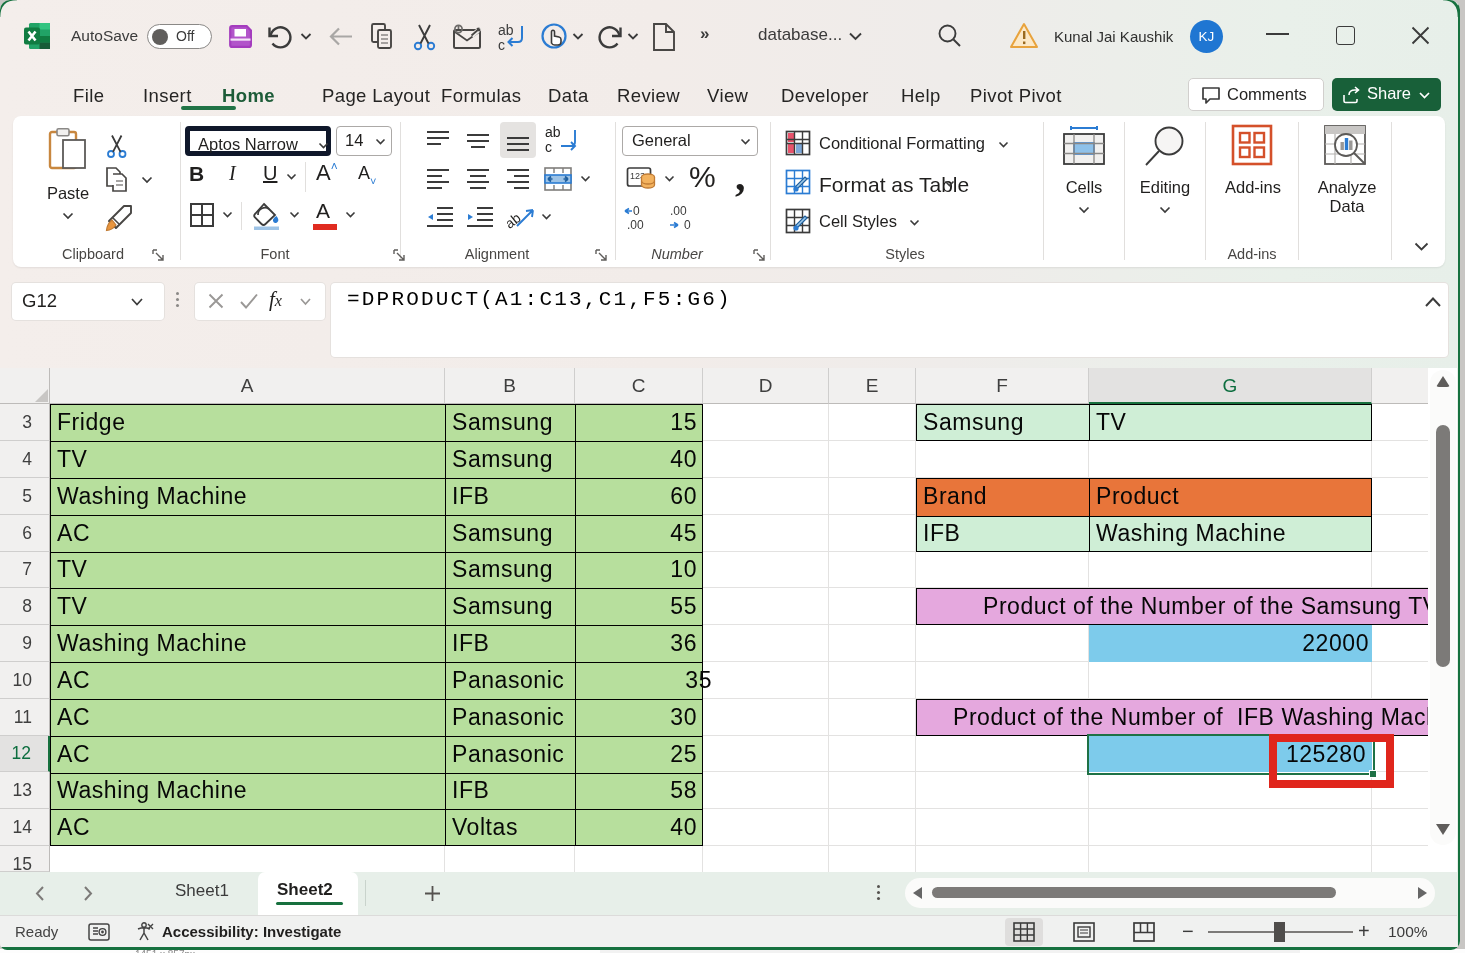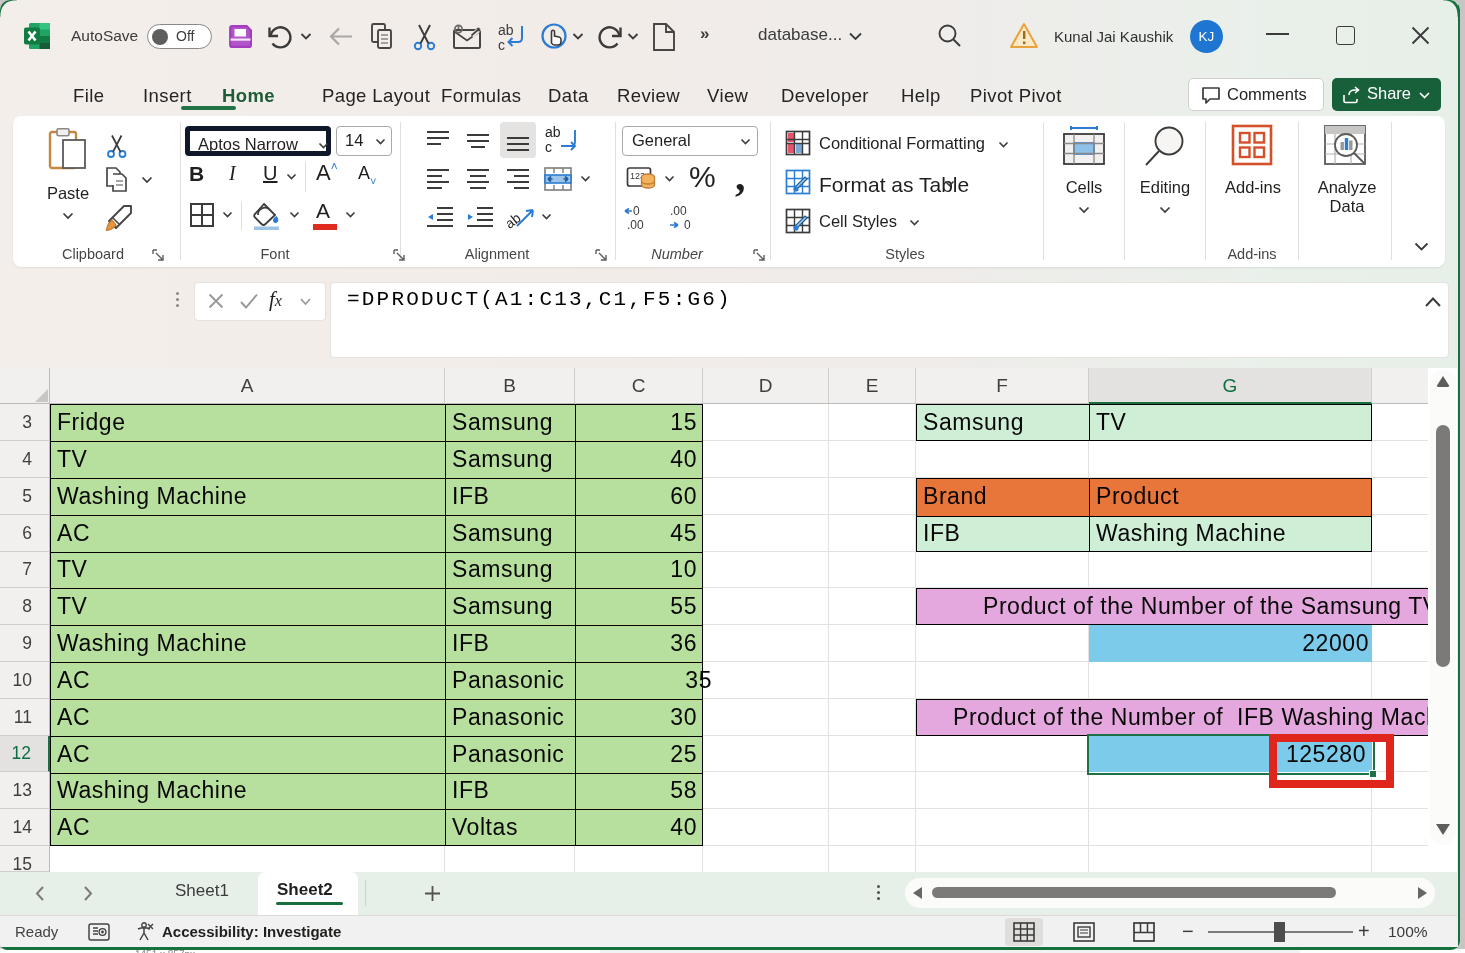--- a/index.html
+++ b/index.html
@@ -446,20 +446,26 @@
       <path d="M12 10 v30 M28 10 v30 M2 20 h40 M2 30 h40" stroke="#b3b1af" stroke-width="1.2"></path>
       <circle cx="23" cy="21" r="11" fill="#fff" stroke="#5c5a58" stroke-width="1.8"></circle>
       <rect x="17.5" y="18" width="3.4" height="8" fill="#9a9896"></rect>
       <rect x="21.8" y="14" width="3.4" height="12" fill="#2b7cd3"></rect>
       <rect x="26.1" y="16.5" width="3.4" height="9.5" fill="#9a9896"></rect>
       <path d="M31 29 L42 40" stroke="#5c5a58" stroke-width="1.9"></path>
     </svg>
     <div class="abs" style="left:1296px;top:62px;width:76px;text-align:center;font-size:16.5px;color:#201f1e;">Analyze<br>Data</div>
   </div>
 
+  <div id="namebox">
+    <div class="abs" style="left:10px;top:7px;font-size:18.5px;color:#201f1e;">G12</div>
+    <svg class="abs" style="left:118px;top:14px;" width="14" height="10" viewBox="0 0 14 10">
+        <path d="M2 2 L7 7.5 L12 2" fill="none" stroke="#3b3b3b" stroke-width="1.7"></path>
+      </svg>
+  </div>
   <div class="abs" style="left:176px;top:292px;width:3.2px;height:3.2px;border-radius:50%;background:#8a8886;box-shadow:0 6px 0 #8a8886,0 12px 0 #8a8886;"></div>
   <div id="fxbox">
     <svg class="abs" style="left:12px;top:9px;" width="18" height="18" viewBox="0 0 18 18">
         <path d="M2.5 2.5 L15.5 15.5 M15.5 2.5 L2.5 15.5" stroke="#9a9896" stroke-width="1.9"></path>
       </svg>
     <svg class="abs" style="left:44px;top:9px;" width="20" height="18" viewBox="0 0 20 18">
         <path d="M2 10 L7 15.5 L18 2.5" fill="none" stroke="#9a9896" stroke-width="1.9"></path>
       </svg>
     <div class="abs" style="left:74px;top:4px;font-size:21px;font-style:italic;font-family:'Liberation Serif',serif;color:#201f1e;">f<span style="font-size:16px;">x</span></div>
     <svg class="abs" style="left:104px;top:14px;" width="13" height="10" viewBox="0 0 13 10">

